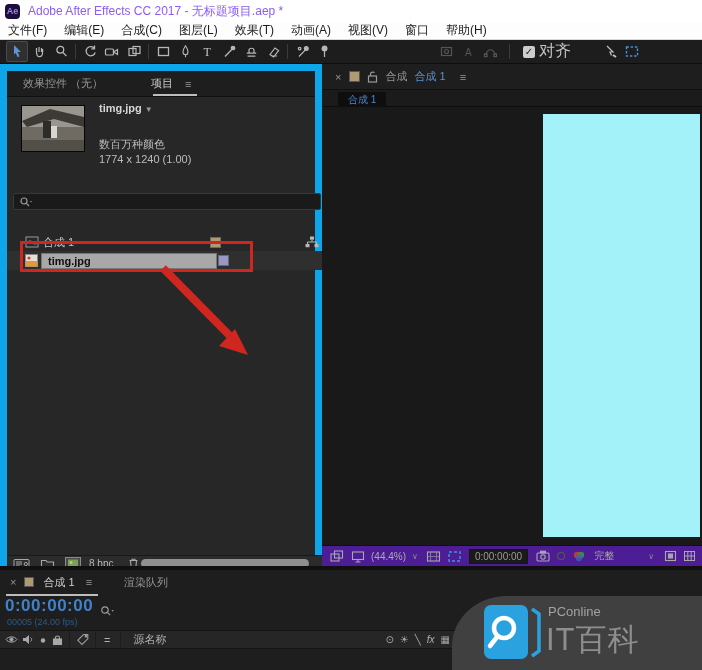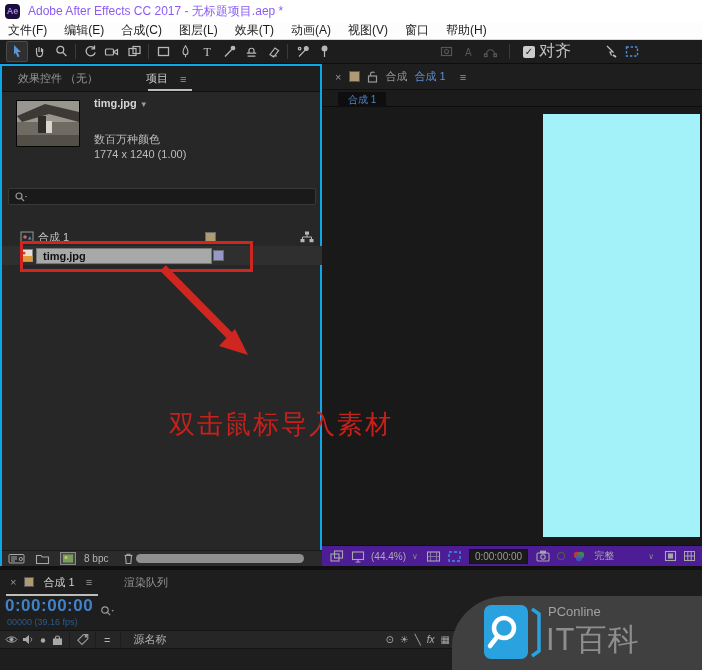--- a/index.html
+++ b/index.html
@@ -15,21 +15,21 @@
   .menubar{left:0;top:22px;width:702px;height:18px;background:#fdfdfd;display:flex;align-items:center;gap:17px;padding-left:8px;border-bottom:1px solid #d8d8d8;}
   .menu-item{color:#1c1c1c;font-size:12px;}
   
   .toolbar{left:0;top:40px;width:702px;height:24px;background:#1d1d1d;display:flex;align-items:center;border-bottom:1px solid #0d0d0d;}
   .tool{width:22px;height:21px;display:flex;align-items:center;justify-content:center;flex:0 0 auto;}
   .tool.sel{background:#2f2f2f;border:1px solid #4a4a4a;border-radius:2px;}
   .tsep{width:1px;height:15px;background:#3a3a3a;margin:0 3px;flex:0 0 auto;}
   .snaplabel{color:#c3c3c3;font-size:16px;margin-left:4px;}
   .checkbox{width:12px;height:12px;background:#cccccc;border-radius:2px;color:#222;font-size:10px;line-height:12px;text-align:center;margin-left:10px;}
   
-  .left-panel{left:0;top:64px;width:322px;height:502px;background:#272727;border:2px solid #0ea5e9;}
+  .left-panel{left:0;top:64px;width:322px;height:502px;background:#272727;border:7px solid #0ea5e9;}
   .right-panel{left:322px;top:64px;width:380px;height:502px;background:#232323;}
   .tabbar{left:0;top:0;width:100%;height:26px;background:#1e1e1e;display:flex;align-items:center;border-bottom:1px solid #101010;}
   .tab-inactive{color:#969696;font-size:11px;}
   .tab-active{color:#cfcfcf;font-size:11px;}
   .tab-blue{color:#5b8fd6;font-size:11px;}
   .hamb{color:#9a9a9a;font-size:11px;letter-spacing:0;}
   .underline{position:absolute;height:2px;background:#bdbdbd;}
   
   .thumb{left:14px;top:34px;width:64px;height:47px;border:1px solid #060606;}
   .pv-name{left:92px;top:31px;color:#d6d6d6;font-size:11px;font-weight:bold;}
@@ -404,21 +404,21 @@
       <div class="swatch" style="background:#b09a72;border-color:#555;width:10px;height:10px;"></div>
       <div style="width:9px"></div>
       <span class="tab-active">合成 1</span>
       <div style="width:11px"></div>
       <span class="hamb">≡</span>
       <div style="width:32px"></div>
       <span class="tab-inactive">渲染队列</span>
     </div>
     <div class="underline" style="left:6px;top:24px;width:92px;"></div>
     <div class="abs tl-big-tc nw">0:00:00:00</div>
-    <div class="abs tl-sub-tc nw">00000 (39.16 fps)</div>
+    <div class="abs tl-sub-tc nw">00005 (24.00 fps)</div>
     <div class="abs" style="left:100px;top:35px;">
       <svg width="16" height="13" fill="none" stroke="#9a9a9a" stroke-width="1.2">
           <circle cx="5" cy="5" r="3.2"></circle>
           <path d="M7.4 7.4 L10.2 10.2"></path>
           <path d="M11.5 5 l2.4 0 l-1.2 1.8 z" fill="#9a9a9a" stroke="none"></path>
         </svg>
     </div>
     <div class="abs tl-hdr">
       <div style="width:5px"></div>
       <svg width="13" height="11" fill="none" stroke="#a8a8a8" stroke-width="1">
@@ -466,21 +466,20 @@
       <span style="color:#a8a8a8;font-size:10px;">▦</span>
       <div style="width:252px"></div>
     </div>
   </div>
 
   <div class="abs redbox"></div>
   <svg class="abs" style="left:145px;top:258px;z-index:30;" width="125" height="115">
     <line x1="18" y1="10" x2="85" y2="78" stroke="#d02620" stroke-width="8"></line>
     <polygon points="103,97 74,88 90,71" fill="#d02620"></polygon>
   </svg>
-  <div class="abs tip nw">双击鼠标导入素材</div>
 
   <div class="abs wm">
     <svg class="abs" style="left:30px;top:7px;" width="62" height="60">
       <rect x="2" y="2" width="44" height="54" rx="7" fill="#2aa2df"></rect>
       <circle cx="22" cy="25" r="10" fill="none" stroke="#ffffff" stroke-width="4.5"></circle>
       <line x1="15" y1="34" x2="8" y2="43" stroke="#ffffff" stroke-width="4.5" stroke-linecap="round"></line>
       <path d="M50 6 L57 11 L57 48 L50 53" fill="none" stroke="#2aa2df" stroke-width="3.5"></path>
     </svg>
     <div class="abs wm-brand nw">PConline</div>
     <div class="abs wm-title nw">IT百科</div>

